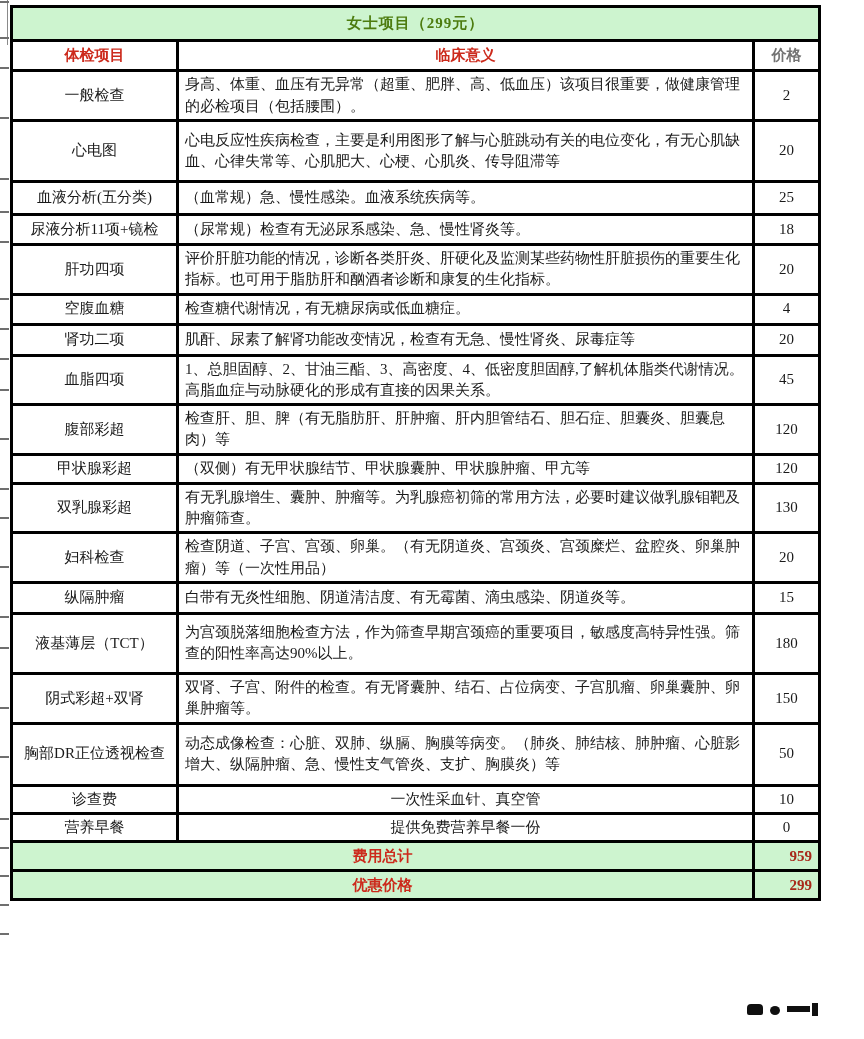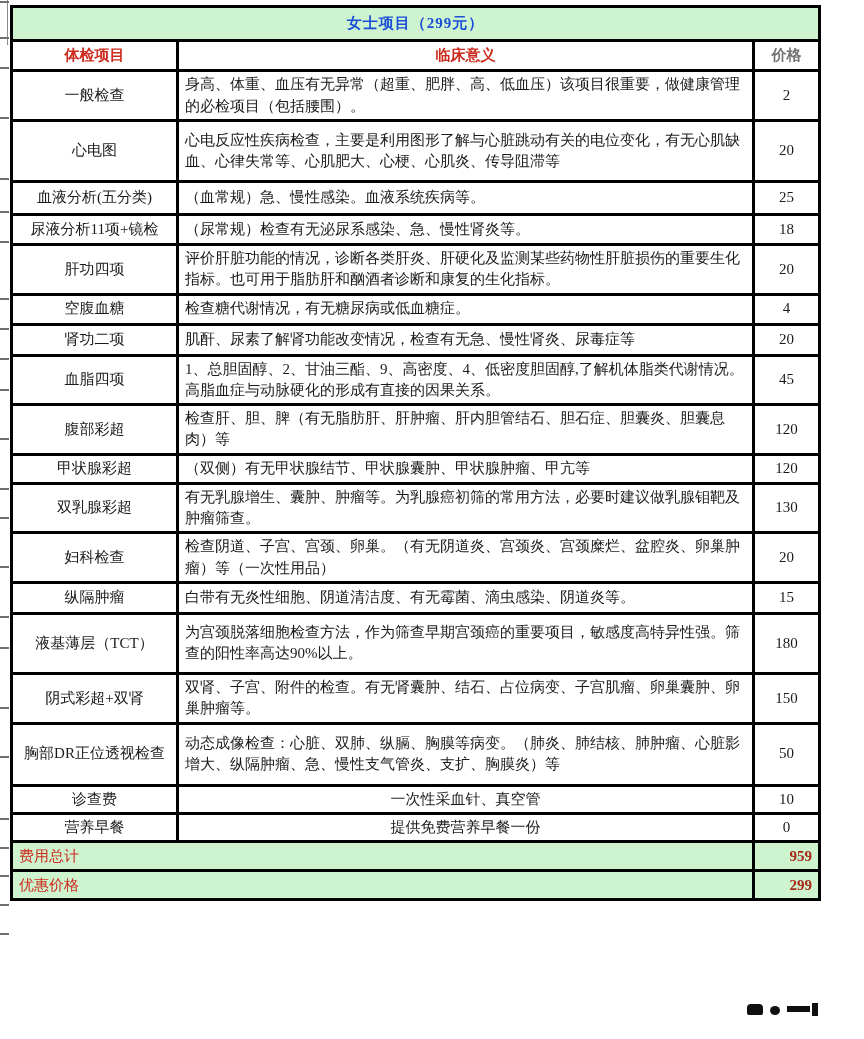--- a/index.html
+++ b/index.html
@@ -28,21 +28,21 @@
     letter-spacing:1px;
   }
   td.head-cell{
     text-align:center;font-weight:bold;font-size:18px;background:#fff;
   }
   td.c-item{text-align:center;}
   td.c-meaning{text-align:left;}
   td.c-meaning.center{text-align:center;}
   td.c-price{text-align:center;font-size:15px;}
   td.foot-label{
-    text-align:left;font-weight:normal;font-size:19px;
+    text-align:center;font-weight:bold;font-size:19px;
   }
   td.foot-price{
     text-align:right;font-weight:bold;font-size:17px;padding-right:4px;
   }
   
   .cutmark{position:absolute;background:#101010;}
   .cm1{left:747px;top:1004px;width:16px;height:11px;border-radius:4px 4px 2px 2px;}
   .cm2{left:770px;top:1006px;width:10px;height:9px;border-radius:50%;}
   .cm3{left:787px;top:1006px;width:23px;height:6px;}
   .cm4{left:812px;top:1003px;width:6px;height:13px;}
@@ -81,21 +81,21 @@
     </div>
 
   <table class="price-table" id="tbl">
     <colgroup>
       <col style="width:166px">
         <col style="width:576px">
         <col style="width:66px">
     </colgroup>
     <thead>
       <tr style="height:34px">
-        <td colspan="3" class="title-cell" style="background: rgb(205, 244, 207); color: #1d4ed8;">女士项目（299元）</td>
+        <td colspan="3" class="title-cell" style="background: rgb(205, 244, 207); color: #4d7c0f;">女士项目（299元）</td>
       </tr>
       <tr style="height:30px">
         <td class="head-cell" style="color: rgb(204, 42, 28);">体检项目</td>
         <td class="head-cell" style="color: rgb(204, 42, 28);">临床意义</td>
         <td class="head-cell" style="color: #737373;">价格</td>
       </tr>
     </thead>
     <tbody id="rows">
         <tr style="height: 50px;">
     <td class="c-item">一般检查</td>
@@ -127,21 +127,21 @@
     <td class="c-meaning">检查糖代谢情况，有无糖尿病或低血糖症。</td>
     <td class="c-price">4</td>
   </tr>
         <tr style="height: 31px;">
     <td class="c-item">肾功二项</td>
     <td class="c-meaning">肌酐、尿素了解肾功能改变情况，检查有无急、慢性肾炎、尿毒症等</td>
     <td class="c-price">20</td>
   </tr>
         <tr style="height: 46px;">
     <td class="c-item">血脂四项</td>
-    <td class="c-meaning">1、总胆固醇、2、甘油三酯、9、高密度、4、低密度胆固醇,了解机体脂类代谢情况。高脂血症与动脉硬化的形成有直接的因果关系。</td>
+    <td class="c-meaning">1、总胆固醇、2、甘油三酯、3、高密度、4、低密度胆固醇,了解机体脂类代谢情况。高脂血症与动脉硬化的形成有直接的因果关系。</td>
     <td class="c-price">45</td>
   </tr>
         <tr style="height: 46px;">
     <td class="c-item">腹部彩超</td>
     <td class="c-meaning">检查肝、胆、脾（有无脂肪肝、肝肿瘤、肝内胆管结石、胆石症、胆囊炎、胆囊息肉）等</td>
     <td class="c-price">120</td>
   </tr>
         <tr style="height: 29px;">
     <td class="c-item">甲状腺彩超</td>
     <td class="c-meaning">（双侧）有无甲状腺结节、甲状腺囊肿、甲状腺肿瘤、甲亢等</td>

